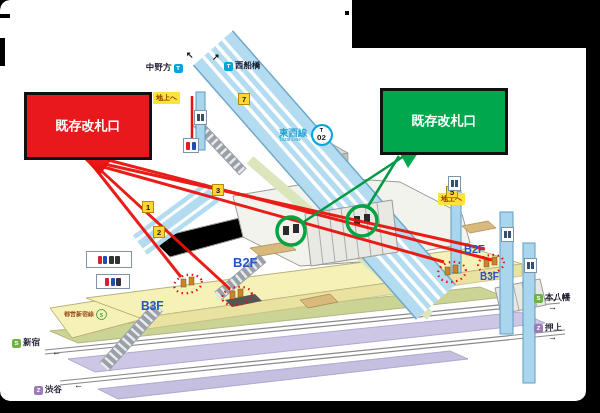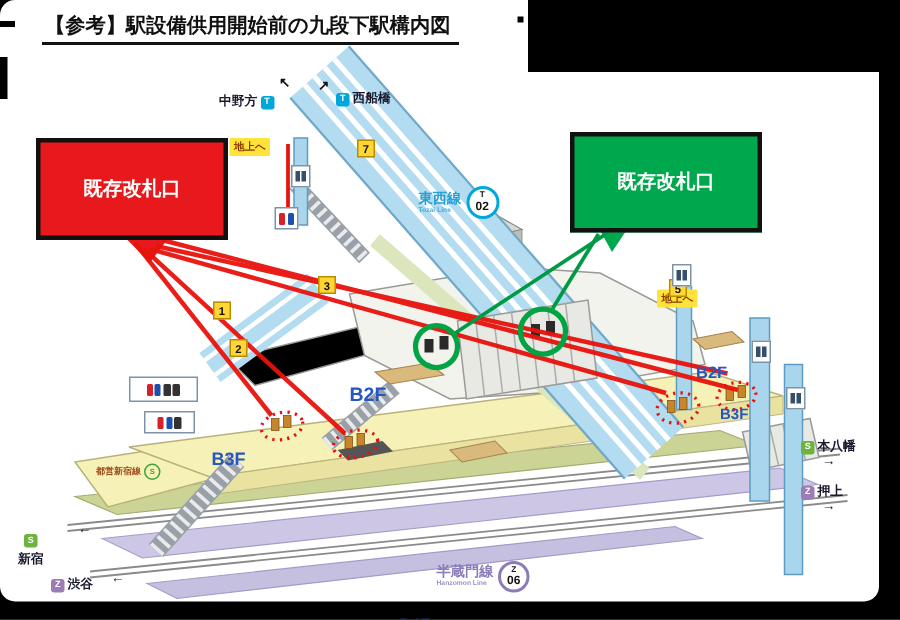--- a/index.html
+++ b/index.html
@@ -179,21 +179,20 @@
     <circle cx="291" cy="231" r="14" fill="none" stroke="#00a443" stroke-width="3.5"></circle>
     <circle cx="362" cy="221" r="15" fill="none" stroke="#00a443" stroke-width="3.5"></circle>
     <g fill="none" stroke="#e8120c" stroke-width="2.2" stroke-dasharray="1.5 3.5">
       <ellipse cx="188" cy="284" rx="14" ry="9" transform="rotate(-12 188 284)"></ellipse>
       <ellipse cx="237" cy="296" rx="15" ry="9" transform="rotate(-10 237 296)"></ellipse>
       <ellipse cx="452" cy="272" rx="14" ry="10" transform="rotate(-10 452 272)"></ellipse>
       <ellipse cx="491" cy="264" rx="13" ry="9" transform="rotate(-10 491 264)"></ellipse>
     </g>
   </svg>
 
-  <div id="title" class="abs">【参考】駅設備供用開始前の九段下駅構内図</div>
   <div class="abs artifact" style="left:0;top:14px;width:10px;height:4px;"></div>
   <div class="abs artifact" style="left:0;top:38px;width:5px;height:28px;"></div>
   <div class="abs artifact" style="left:345px;top:11px;width:4px;height:4px;"></div>
 
   <div id="callout-removed" class="abs callout">
     <span>既存改札口</span>
   </div>
   <div id="callout-relocated" class="abs callout">
     <span>既存改札口</span>
   </div>
@@ -201,30 +200,20 @@
   <div class="abs lineblock" style="left:279px;top:124px;">
     <span class="linename">
       <span class="jp" style="color:#2aa1d4;">東西線</span>
       <span class="en" style="color:#2aa1d4;">Tozai Line</span>
     </span>
     <span class="roundel" style="border:2.5px solid #00a7db;">
       <span class="rl">T</span>
       <span class="rn">02</span>
     </span>
   </div>
-  <div class="abs lineblock" style="left:291px;top:374px;">
-    <span class="linename">
-      <span class="jp" style="color:#8b7cb8;">半蔵門線</span>
-      <span class="en" style="color:#8b7cb8;">Hanzomon Line</span>
-    </span>
-    <span class="roundel" style="border:2.5px solid #8b7cb8;width:17px;height:17px;">
-      <span class="rl">Z</span>
-      <span class="rn">06</span>
-    </span>
-  </div>
   <div class="abs toei" style="left:64px;top:309px;">
     <span class="tn">都営新宿線</span>
     <span class="tc">S</span>
   </div>
 
   <div class="abs flabel" style="left:233px;top:219px;font-size:13px;">B2F</div>
   <div class="abs flabel" style="left:464px;top:207px;font-size:11px;">B2F</div>
   <div class="abs flabel" style="left:141px;top:263px;font-size:12px;">B3F</div>
   <div class="abs flabel" style="left:480px;top:235px;font-size:10px;">B3F</div>
   <div class="abs flabel" style="left:266px;top:375px;font-size:11px;">B4F</div>
@@ -242,21 +231,21 @@
   <div class="abs dir" style="left:534px;top:292px;">
     <span class="sq" style="background:#6cb33f;">S</span>
     <span>本八幡</span>
   </div>
   <div class="abs arrow" style="left:548px;top:302px;">→</div>
   <div class="abs dir" style="left:534px;top:322px;">
     <span class="sq" style="background:#9b7cb6;">Z</span>
     <span>押上</span>
   </div>
   <div class="abs arrow" style="left:548px;top:332px;">→</div>
-  <div class="abs dir" style="left:12px;top:356px;flex-direction:column;">
+  <div class="abs dir" style="left:12px;top:337px;">
     <span class="sq" style="background:#6cb33f;">S</span>
     <span>新宿</span>
   </div>
   <div class="abs arrow" style="left:52px;top:347px;">←</div>
   <div class="abs dir" style="left:34px;top:384px;">
     <span class="sq" style="background:#9b7cb6;">Z</span>
     <span>渋谷</span>
   </div>
   <div class="abs arrow" style="left:74px;top:380px;">←</div>
 

